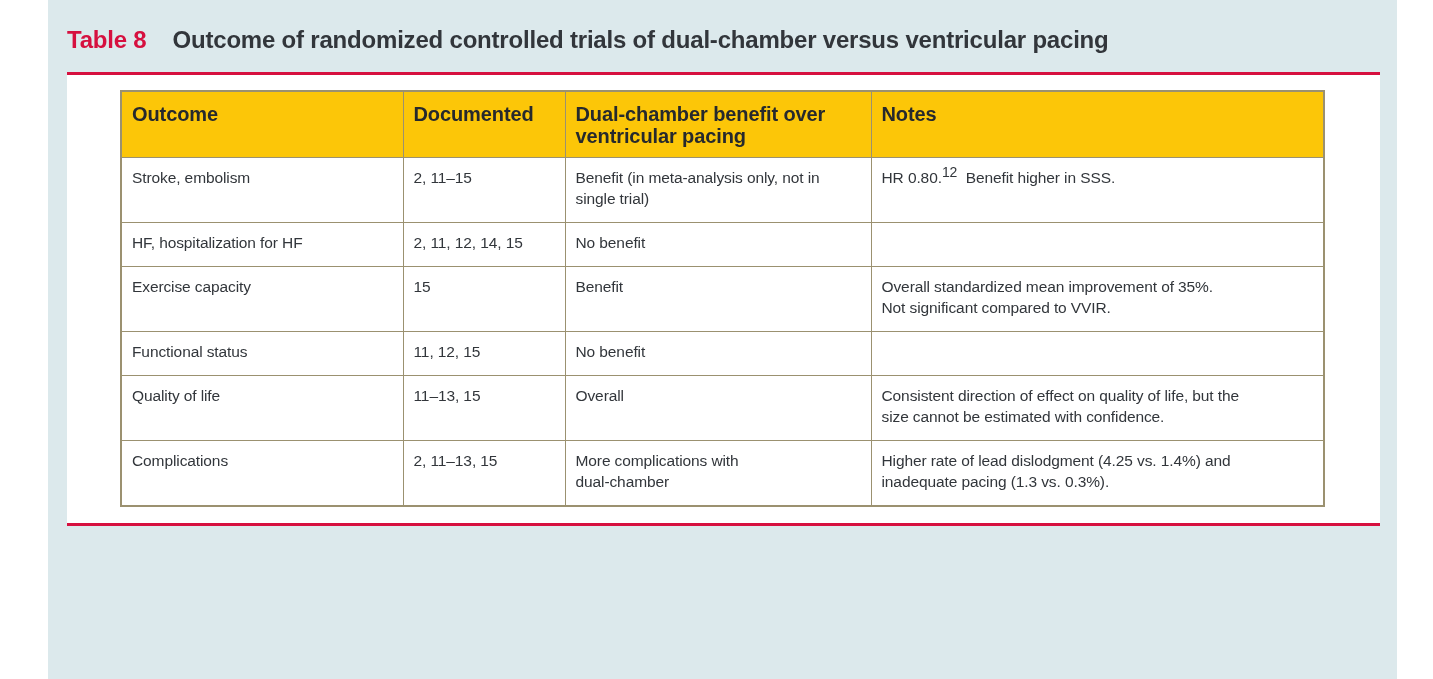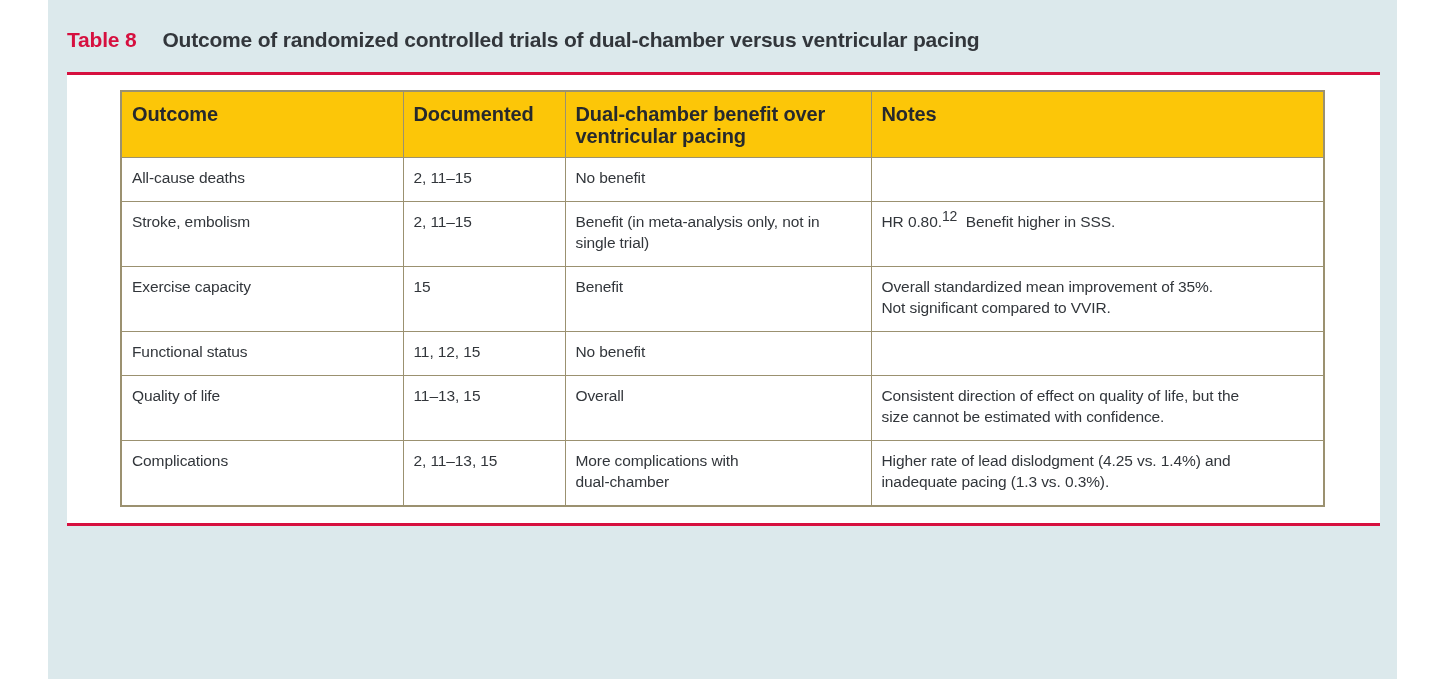--- a/index.html
+++ b/index.html
@@ -16,21 +16,21 @@
     width:1433px;height:679px;position:relative;overflow:hidden;
     background:#ffffff;
     font-family:"Liberation Sans", sans-serif;
   }
   .panel{
     position:absolute;left:48px;top:0;width:1349px;height:679px;
     background:var(--panel-blue,#dce9ec);
   }
   .caption{
     padding:29px 20px 0 19px;
-    font-size:21px;font-weight:bold;line-height:22px;letter-spacing:-0.2px;
+    font-size:24px;font-weight:bold;line-height:22px;letter-spacing:-0.2px;
     color:var(--text-dark,#32363b);
     white-space:pre-wrap;
   }
   .caption-label{
     color:var(--accent-red,#d6103f);
     margin-right:26px;
   }
   .content{
     margin:21px 17px 0 19px;
     background:#ffffff;
@@ -84,31 +84,31 @@
         <tr>
           <th>Outcome</th>
           <th>Documented</th>
           <th>Dual-chamber benefit over
 ventricular pacing</th>
           <th>Notes</th>
         </tr>
       </thead>
       <tbody id="table-body">
           <tr>
-            <td>All-cause deaths</td>
-            <td>2, 11–15</td>
-            <td>No benefit</td>
-            <td></td>
-          </tr>
-          <tr>
             <td>Stroke, embolism</td>
             <td>2, 11–15</td>
             <td>Benefit (in meta-analysis only, not in
 single trial)</td>
             <td><span>HR 0.80.</span><sup>12</sup><span>  Benefit higher in SSS.</span></td>
+          </tr>
+          <tr>
+            <td>HF, hospitalization for HF</td>
+            <td>2, 11, 12, 14, 15</td>
+            <td>No benefit</td>
+            <td></td>
           </tr>
           <tr>
             <td>Exercise capacity</td>
             <td>15</td>
             <td>Benefit</td>
             <td><span>Overall standardized mean improvement of 35%.
 Not significant compared to VVIR.</span></td>
           </tr>
           <tr>
             <td>Functional status</td>

